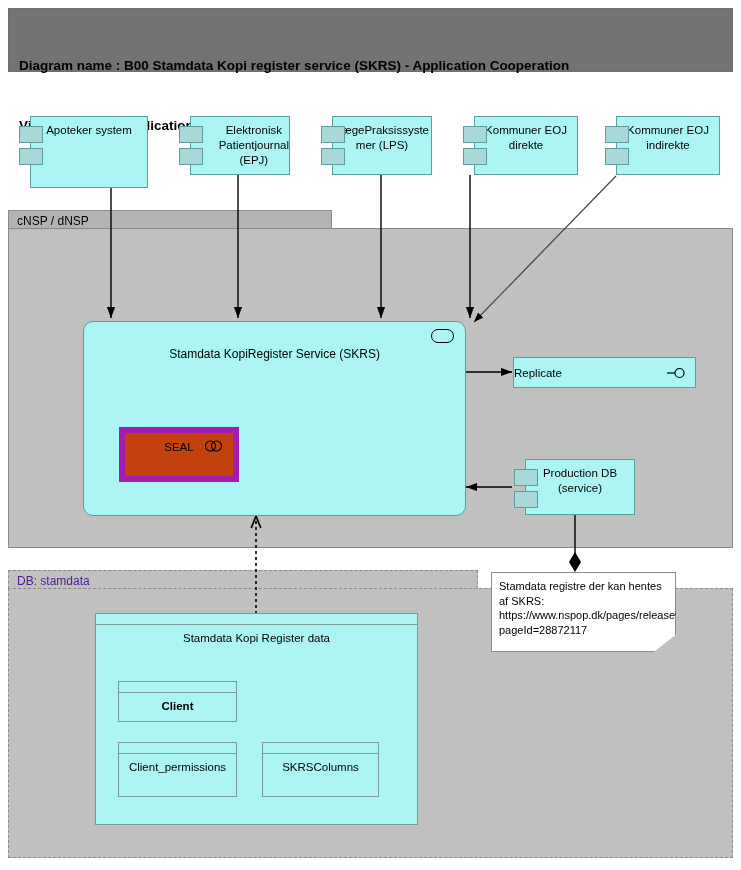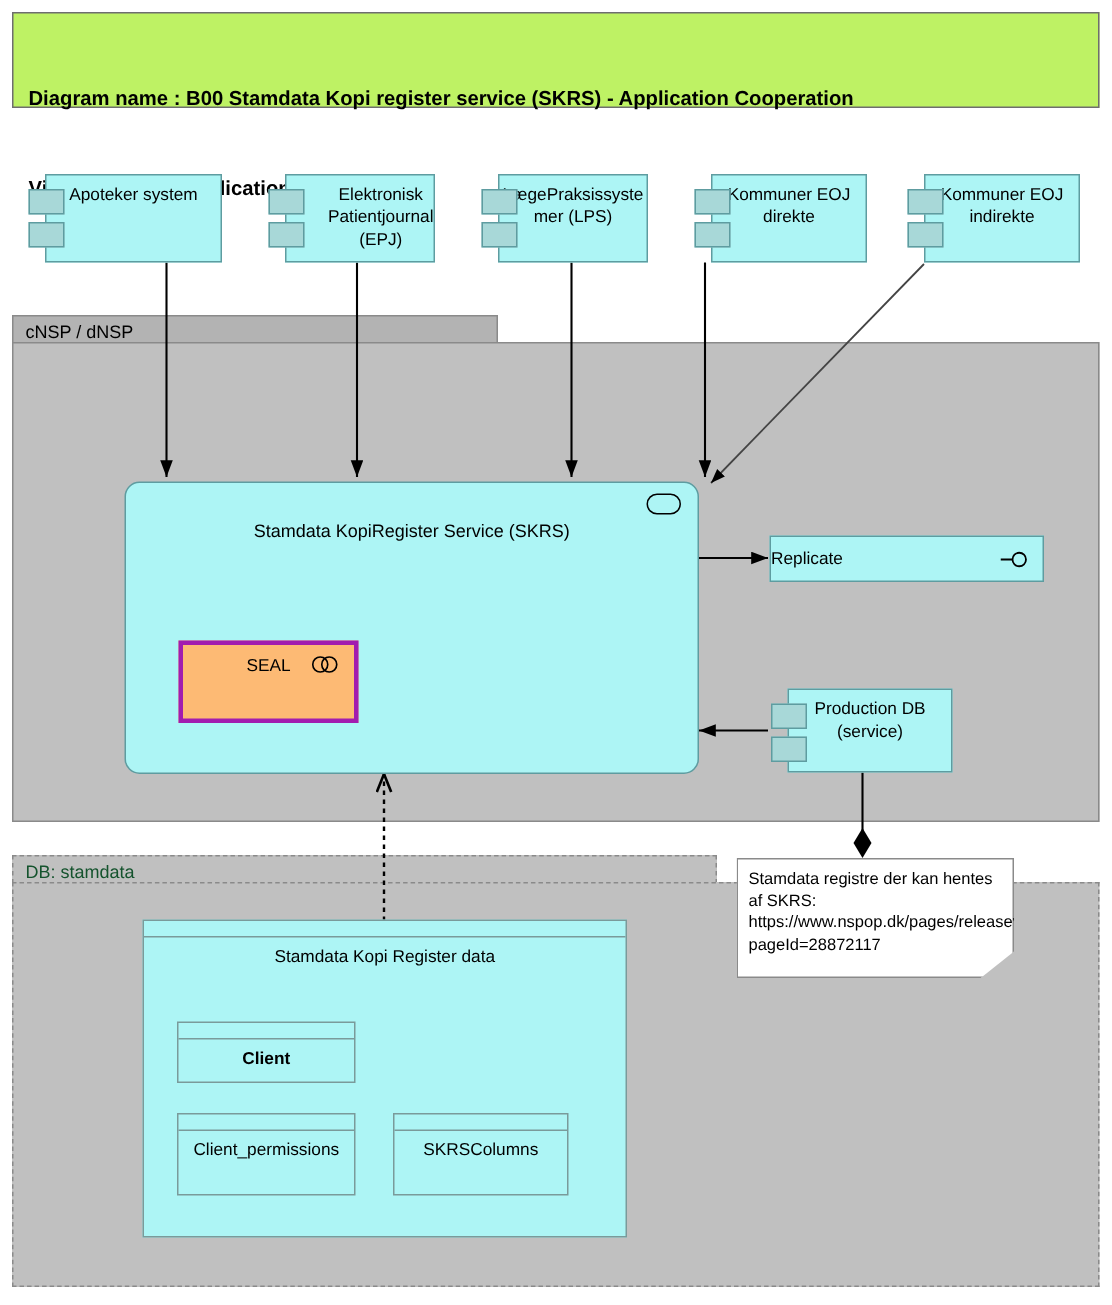--- a/index.html
+++ b/index.html
@@ -19,21 +19,21 @@
     left: 0; top: 0;
     width: 741px;
     height: 870px;
   }
   .abs { position: absolute; box-sizing: border-box; }
 
   
   .title-banner {
     left: 8px; top: 8px;
     width: 725px; height: 64px;
-    background: #bef264;
+    background: #737373;
     border: 1px solid #6e6e6e;
     padding: 7px 10px 0 10px;
     font-weight: bold;
     font-size: 13.5px;
     color: #000;
     line-height: 20px;
     white-space: pre;
   }
 
   
@@ -52,21 +52,21 @@
   }
   .group-body-dashed {
     background: #c0c0c0;
     border: 1.5px dashed #8a8a8a;
   }
   .group-tab-dashed {
     background: #c0c0c0;
     border: 1.5px dashed #8a8a8a;
     border-bottom: none;
     font-size: 12px;
-    color: #14532d;
+    color: #4c1d95;
     padding: 2px 0 0 8px;
     line-height: 16px;
   }
 
   
   .component {
     background: #adf5f5;
     border: 1px solid #5e9ca0;
     font-size: 11.5px;
     color: #000;
@@ -102,22 +102,22 @@
   .svc-icon {
     position: absolute;
     width: 21px; height: 12px;
     border: 1.4px solid #000;
     border-radius: 7px;
     background: transparent;
   }
 
   
   .collab-box {
-    background: #fdba74;
-    border: 3px solid #a21caf;
+    background: #c2410c;
+    border: 6px solid #a21caf;
     font-size: 11.5px;
     color: #000;
     text-align: center;
     padding-top: 7px;
     line-height: 15px;
   }
   .collab-icon {
     position: absolute;
     width: 20px; height: 12px;
   }
@@ -215,21 +215,21 @@
     <line x1="575" y1="515" x2="575" y2="566" stroke="#000" stroke-width="1.4"></line>
     <polygon points="575,552 581,562 575,572 569,562" fill="#000"></polygon>
 
     <line x1="256" y1="614" x2="256" y2="516" stroke="#000" stroke-width="1.6" stroke-dasharray="3,3" marker-end="url(#arrow-open)"></line>
 
     <line x1="177" y1="712" x2="177" y2="742" stroke="#000" stroke-width="1.3"></line>
 
     <line x1="320" y1="712" x2="320" y2="742" stroke="#000" stroke-width="1.3"></line>
   </svg>
 
-  <div class="abs component" style="left:30px; top:116px; width:118px; height:59px;">
+  <div class="abs component" style="left:30px; top:116px; width:118px; height:72px;">
     <span class="comp-tab t1"></span>
     <span class="comp-tab t2"></span>
     <span>Apoteker system</span>
   </div>
 
   <div class="abs component" style="left:190px; top:116px; width:100px; height:59px; white-space:pre;justify-content:flex-end;">
     <span class="comp-tab t1"></span>
     <span class="comp-tab t2"></span>
     <span>Elektronisk
 Patientjournal

